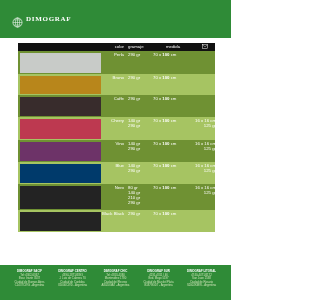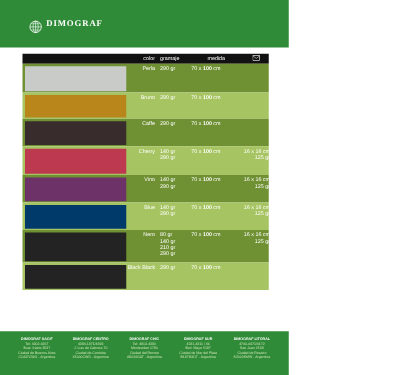--- a/index.html
+++ b/index.html
@@ -21,21 +21,21 @@
     background: #ffffff;
     box-sizing: border-box;
   }
 
   
   .header {
     height: 38px;
     background: #2f8b37;
     display: flex;
     align-items: center;
-    padding-left: 23px;
+    padding-left: 12px;
     box-sizing: border-box;
   }
   .logo {
     display: flex;
     align-items: center;
     gap: 3px;
   }
   .logo-mark {
     width: 11px;
     height: 11px;

